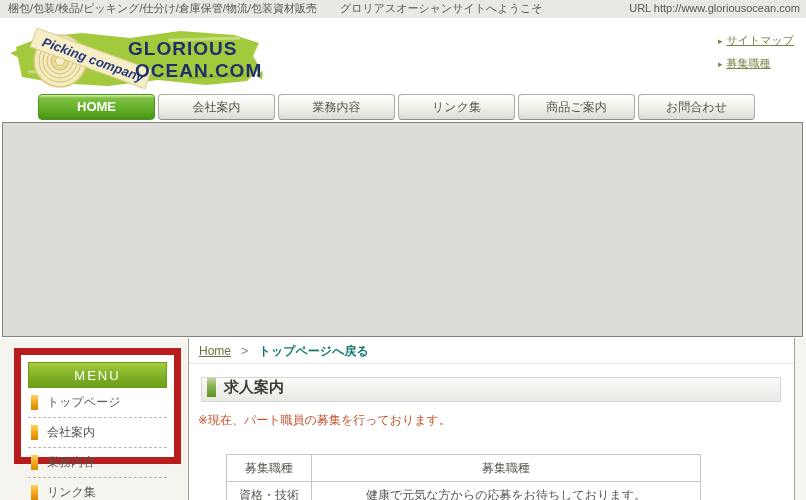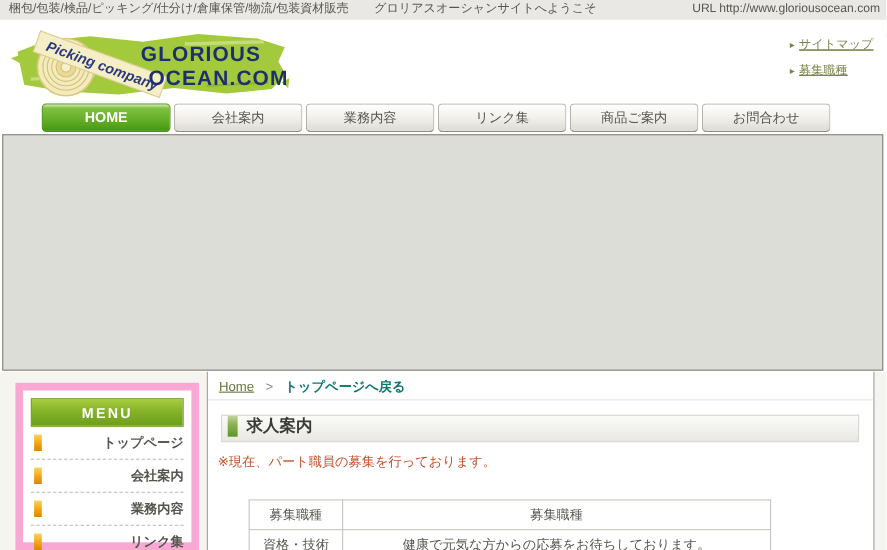--- a/index.html
+++ b/index.html
@@ -36,29 +36,29 @@
     border-color:#4a941a; color:#fff; font-weight:bold; font-size:13px; }
 
   
   .banner { position:absolute; top:122px; left:2px; width:801px; height:215px;
     background:#dcddd7; border:1px solid #83837b; }
 
   
   .bottom { position:absolute; top:338px; left:0; width:806px; height:162px; background:#f5f4ef; }
 
   
-  .sidebar { position:absolute; top:10px; left:14px; width:167px; height:152px;
-    background:#f9a8d4; padding:7px;font-weight:bold; }
+  .sidebar { position:absolute; top:10px; left:14px; width:167px; height:116px;
+    background:#b91c1c; padding:7px; }
   .sidebar-inner { background:#fff; height:100%; padding:7px 7px 0 7px; }
   .menu-title { height:26px; line-height:25px; text-align:center; color:#fff;
     font-size:13px; letter-spacing:2px;
     background:linear-gradient(to bottom,#a8cd3f 0%,#85b32a 45%,#6d9f1a 100%);
     border:1px solid #6b9a17; }
   .menu-item { height:30px; display:flex; align-items:center;
-    border-bottom:1px dashed #b8b8b0; font-size:12px; color:#55554e; cursor:pointer;justify-content:space-between; }
+    border-bottom:1px dashed #b8b8b0; font-size:12px; color:#55554e; cursor:pointer; }
   .menu-bullet { width:7px; height:15px; flex:0 0 7px;
     background:linear-gradient(to bottom,#fbd35e,#f0a416 55%,#dd8503);
     margin:0 9px 0 3px; }
 
   
   .content { position:absolute; top:0; left:188px; width:607px; height:162px;
     background:#fff; border-left:1px solid #a09e96; border-right:1px solid #a09e96;
     overflow:hidden; }
   .breadcrumb { height:26px; line-height:26px; padding-left:10px; font-size:12px;
     border-bottom:1px solid #e5e4df; }

